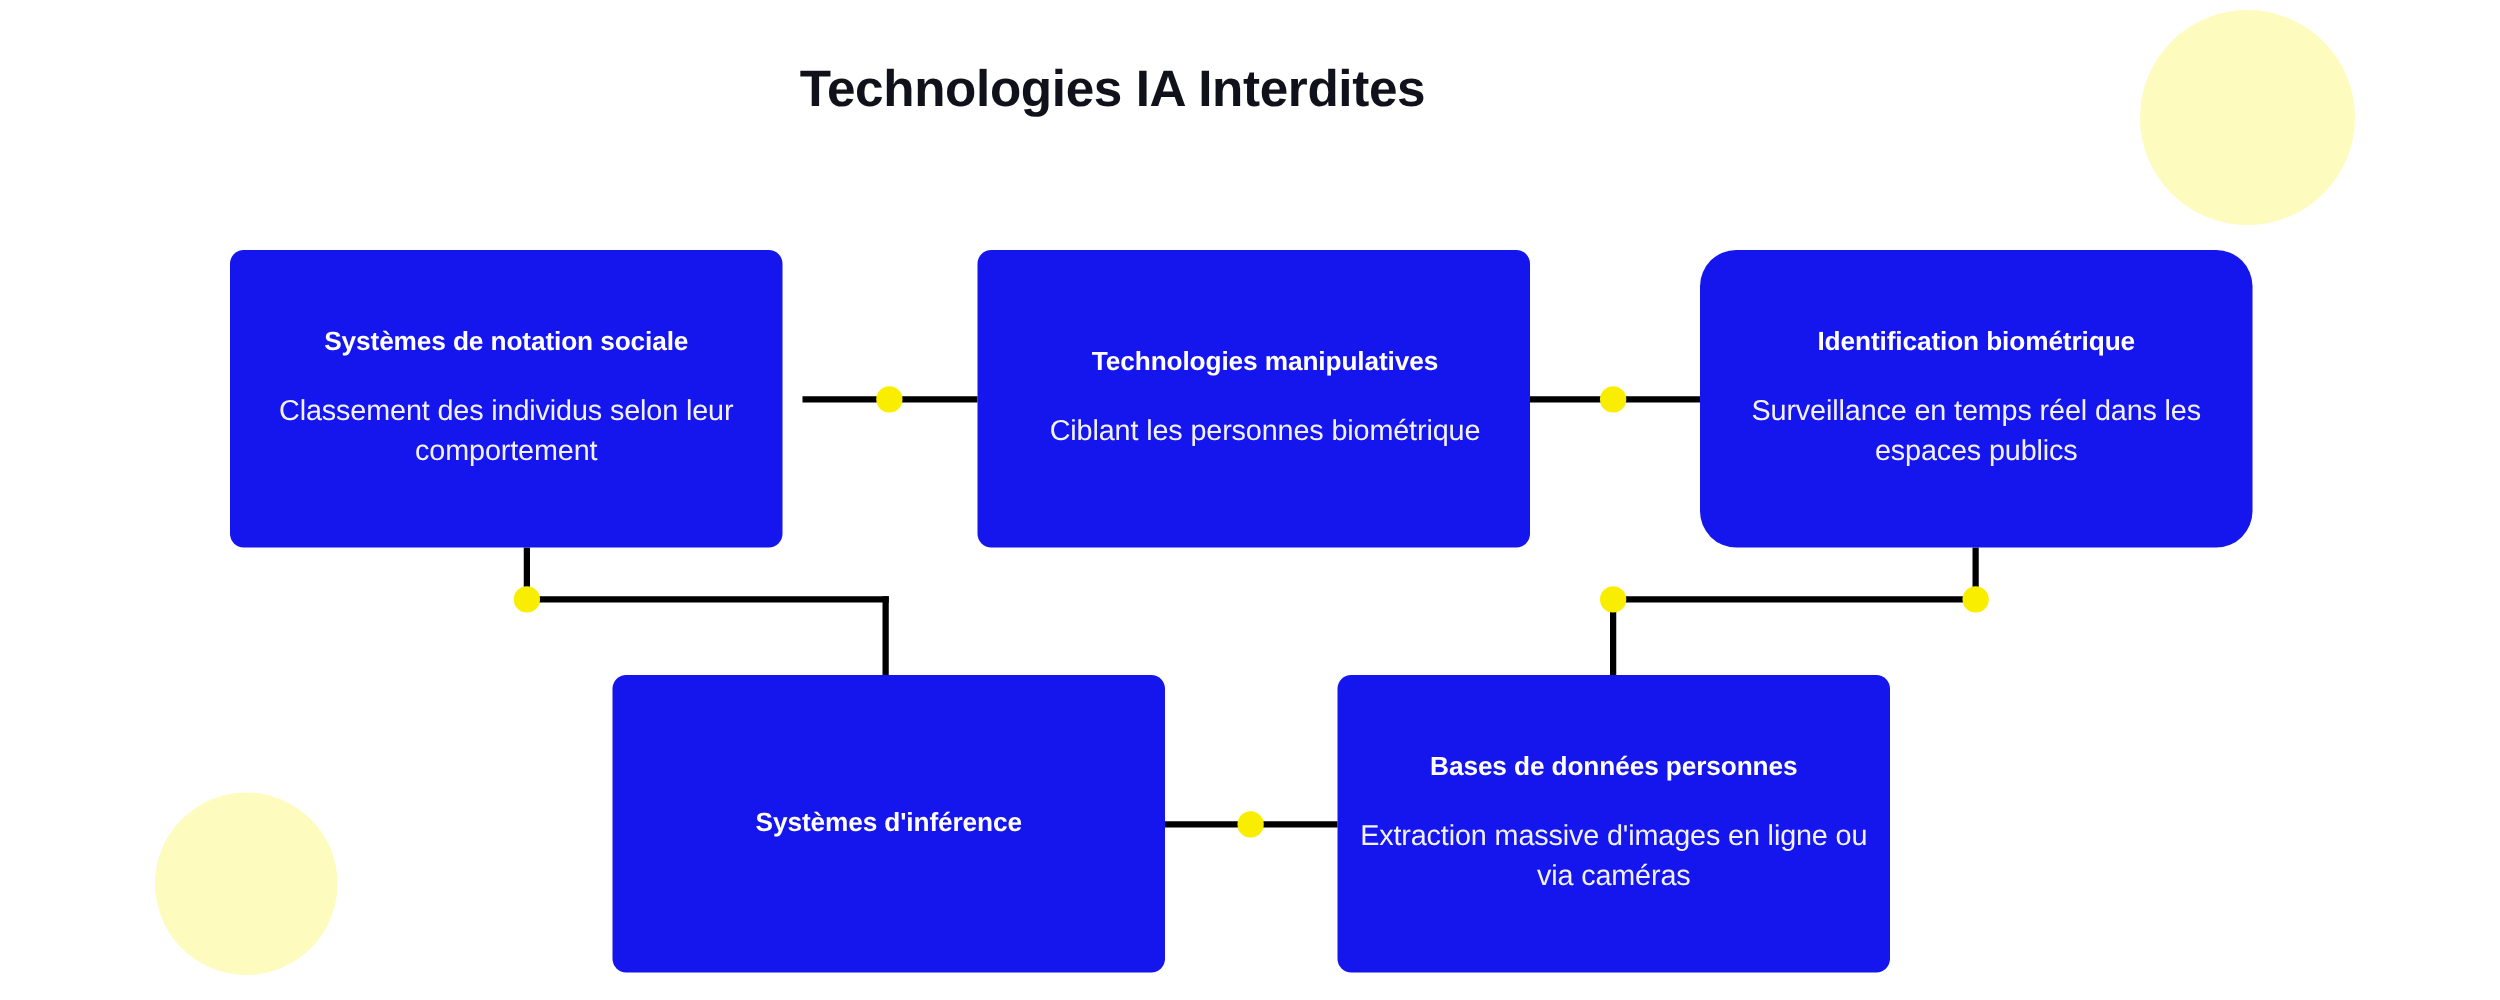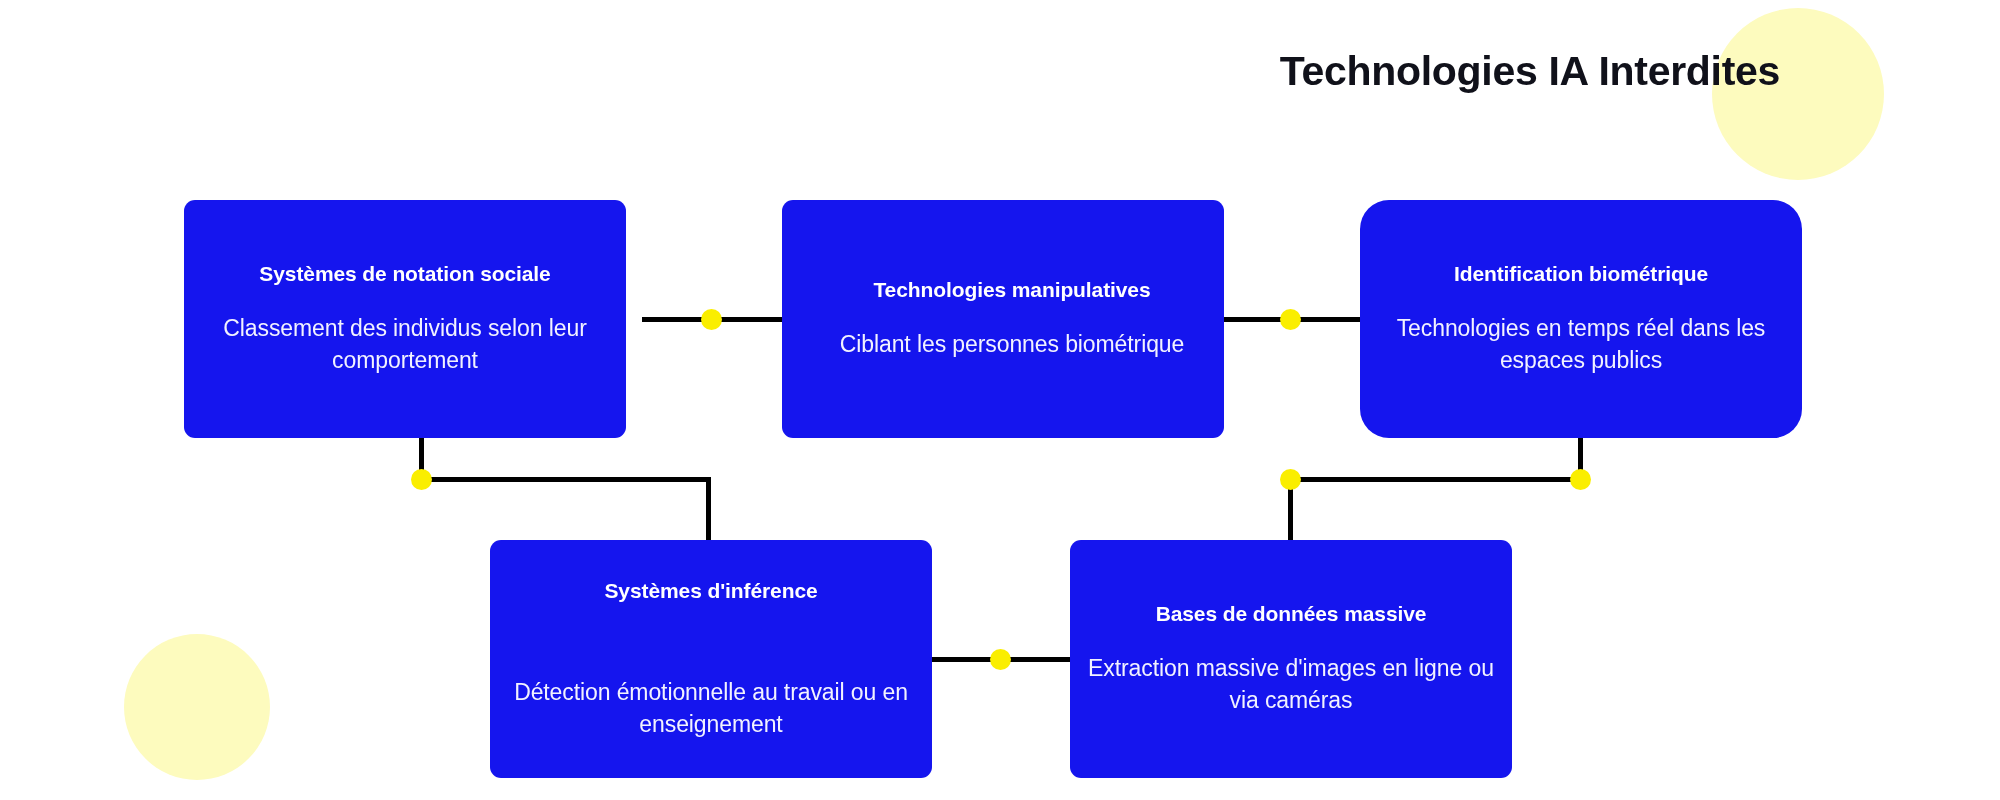--- a/index.html
+++ b/index.html
@@ -38,21 +38,21 @@
     left: 124px;
     top: 634px;
   }
 
   
   #page-title {
     position: absolute;
     left: 0;
     top: 48px;
     width: 1780px;
-    text-align: right;
+    text-align: center;
     font-size: 41px;
     font-weight: bold;
     color: #10111a;
     letter-spacing: -0.3px;
   }
 
   
   #connector-layer {
     position: absolute;
     left: 0;
@@ -148,26 +148,25 @@
     <div class="node-desc">Classement des individus selon leur comportement</div>
   </div>
 
   <div class="node" id="node-1">
     <div class="node-title">Technologies manipulatives</div>
     <div class="node-desc">Ciblant les personnes biométrique</div>
   </div>
 
   <div class="node" id="node-2">
     <div class="node-title">Identification biométrique</div>
-    <div class="node-desc">Technologies en temps réel dans les espaces publics</div>
+    <div class="node-desc">Surveillance en temps réel dans les espaces publics</div>
   </div>
 
   <div class="node" id="node-3">
     <div class="node-title">Systèmes d'inférence</div>
-    <div class="node-desc">Détection émotionnelle au travail ou en enseignement</div>
   </div>
 
   <div class="node" id="node-4">
-    <div class="node-title">Bases de données massive</div>
+    <div class="node-title">Bases de données personnes</div>
     <div class="node-desc">Extraction massive d'images en ligne ou via caméras</div>
   </div>
 
 </div>
 
 </body></html>

